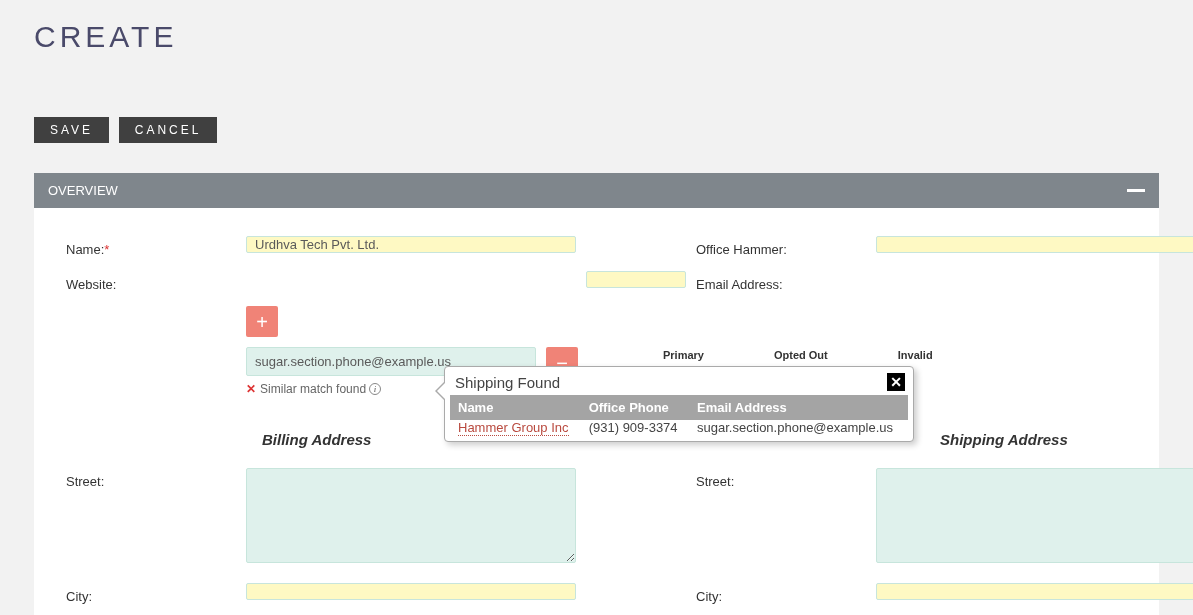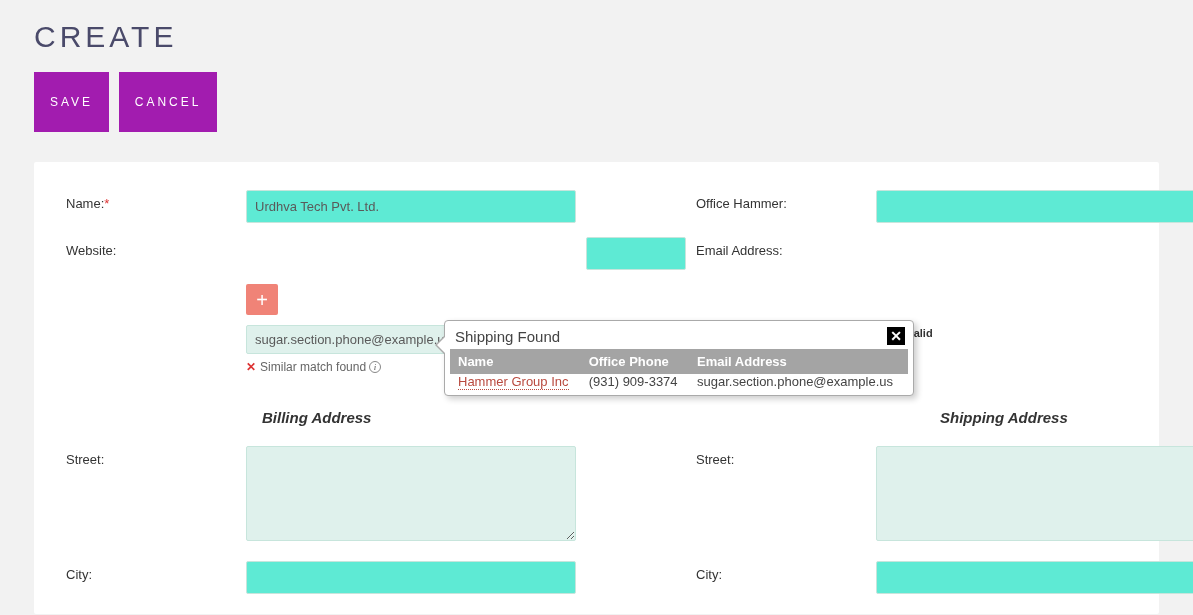--- a/index.html
+++ b/index.html
@@ -16,28 +16,29 @@
   .page-title {
     font-size: 30px;
     font-weight: 300;
     letter-spacing: 4px;
     color: #4a4a6a;
     margin-bottom: 18px;
   }
   .btn-row { margin-bottom: 30px; }
   .btn {
     display: inline-block;
-    background: #a21caf;
+    background: #404040;
     color: #fff;
     border: none;
-    padding: 23px 16px;
+    padding: 6px 16px;
     font-size: 12px;
     letter-spacing: 3px;
     cursor: pointer;
     margin-right: 6px;
+    margin-top: 45px;
   }
   .panel {
     background: #fff;
     border-radius: 2px;
   }
   .panel-header {
     background: #7f868c;
     color: #fff;
     padding: 10px 14px;
     display: flex;
@@ -61,23 +62,23 @@
   }
   .lbl {
     font-size: 13px;
     color: #333;
     padding-top: 6px;
     font-weight: 500;
   }
   .req { color: #d33; }
   .input {
     width: 100%;
-    background: #5eead4;
+    background: #fef9c3;
     border: 1px solid #c7e5dc;
-    padding: 8px 8px;
+    padding: 0 8px;
     font-size: 13px;
     color: #5a5a5a;
     border-radius: 2px;
   }
   .textarea {
     width: 100%;
     background: #dff1ec;
     border: 1px solid #c7e5dc;
     padding: 6px 8px;
     font-size: 13px;
@@ -190,20 +191,24 @@
 <div class="page">
 
   <div class="page-title">CREATE</div>
 
   <div class="btn-row">
     <button class="btn">SAVE</button>
     <button class="btn">CANCEL</button>
   </div>
 
   <div class="panel">
+    <div class="panel-header">
+      <span>OVERVIEW</span>
+      <span class="collapse-icon"></span>
+    </div>
 
     <div class="panel-body">
 
       <div class="form-grid">
 
         <div class="lbl">
           <span>Name:</span><span class="req">*</span>
         </div>
         <input class="input" value="Urdhva Tech Pvt. Ltd." style="">
         <div></div>

